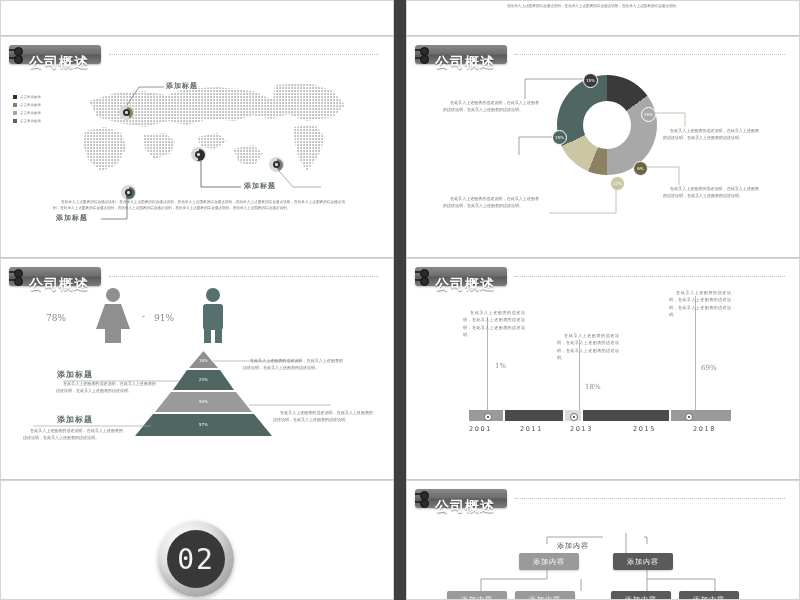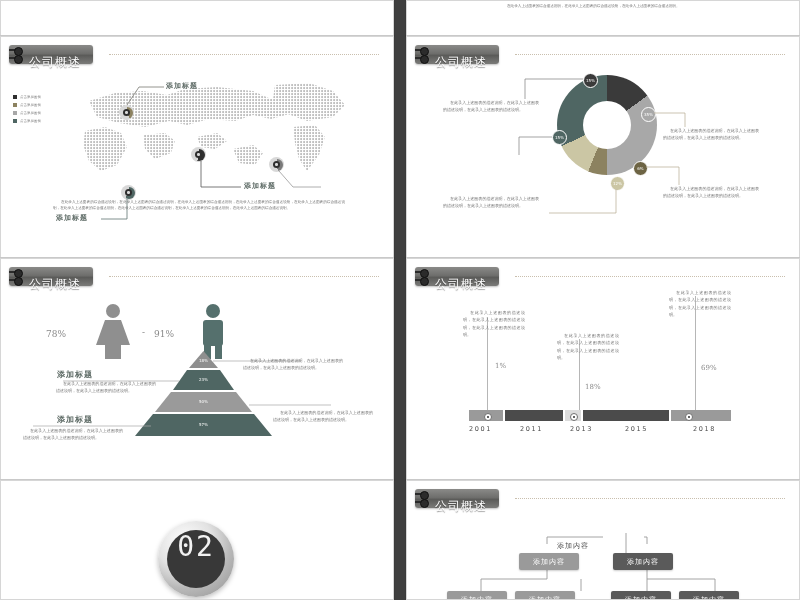--- a/index.html
+++ b/index.html
@@ -25,21 +25,21 @@
   
   .badge{
     position:absolute;left:8px;top:8px;height:19px;
     display:flex;align-items:center;
     padding:0 12px 0 20px;
     background:linear-gradient(180deg,#8a8a88 0%,#6e6e6c 45%,#5b5b59 55%,#7b7b79 100%);
     border-radius:3px;
     box-shadow:0 1px 2px rgba(0,0,0,.25);
   }
   .badge-txt{
-    color:#fff;font-size:12px;font-weight:normal;letter-spacing:1px;
+    color:#fff;font-size:14px;font-weight:bold;letter-spacing:1px;
     text-shadow:0 1px 1px rgba(0,0,0,.45);white-space:nowrap;margin-top:16px;
   }
   .badge-knobs{position:absolute;left:2px;top:2px;width:16px;height:15px;}
   .knob{position:absolute;width:7px;height:7px;border-radius:50%;
         background:#2b2b2b;border:1px solid #111;}
   .knob.k1{left:3px;top:0px;}
   .knob.k2{left:3px;top:8px;}
   .knob-bar{position:absolute;left:-2px;width:7px;height:2px;background:#2b2b2b;}
   .knob-bar.b1{top:2px;}
   .knob-bar.b2{top:10px;}
@@ -73,21 +73,21 @@
   .donut-wrap{position:absolute;left:150px;top:38px;width:100px;height:100px;}
   .donut{position:absolute;inset:0;border-radius:50%;}
   .donut-hole{position:absolute;left:26px;top:26px;width:48px;height:48px;
     border-radius:50%;background:#fff;}
   .pbub{position:absolute;width:13px;height:13px;border-radius:50%;
     display:flex;align-items:center;justify-content:center;
     font-size:4px;color:#fff;border:1px solid #fff;}
   .dtext{position:absolute;width:96px;}
 
   
-  .gicons{position:absolute;left:45px;top:44px;width:220px;height:56px;}
+  .gicons{position:absolute;left:45px;top:28px;width:220px;height:56px;}
   .pyr{position:absolute;left:125px;top:92px;width:155px;height:86px;}
   .plvl{position:absolute;display:flex;align-items:center;justify-content:center;
         font-size:4px;color:#fff;}
   .ptitle{position:absolute;font-size:8px;font-weight:bold;color:#5e6b66;letter-spacing:1px;}
   .ptxt{position:absolute;width:100px;}
 
   
   .tl-bar{position:absolute;left:62px;top:151px;height:11px;}
   .tl-seg{position:absolute;top:0;height:11px;}
   .tl-node{position:absolute;top:2.5px;width:6px;height:6px;border-radius:50%;
@@ -96,21 +96,21 @@
   .tl-year{position:absolute;top:166px;font-size:6.5px;color:#4a4a4a;letter-spacing:1.6px;}
   .tl-stem{position:absolute;width:0;border-left:1px solid #b6b6b6;}
   .tl-pct{position:absolute;font-size:7px;color:#8b8b8b;font-family:"DejaVu Serif","Liberation Serif",serif;}
   .tl-txt{position:absolute;width:62px;}
 
   
   .cov-circle{position:absolute;left:157px;top:40px;width:76px;height:76px;border-radius:50%;
     background:radial-gradient(circle at 35% 28%,#ffffff 0%,#e2e2e2 38%,#b9b9b9 62%,#8f8f8f 100%);
     box-shadow:0 2px 5px rgba(0,0,0,.25);display:flex;align-items:center;justify-content:center;}
   .cov-inner{width:58px;height:58px;border-radius:50%;background:#383838;
-    display:flex;align-items:flex-start;justify-content:center;}
+    display:flex;align-items:center;justify-content:center;}
   .cov-num{font-size:28px;color:#f2f2f2;font-family:"DejaVu Sans Mono","Liberation Mono",monospace;
     letter-spacing:2px;}
 
   
   .org-root{position:absolute;left:150px;top:60px;font-size:7px;color:#4a4a4a;letter-spacing:1px;}
   .obox{position:absolute;display:flex;align-items:center;justify-content:center;
     color:#fff;font-size:7px;letter-spacing:1px;border-radius:2px;
     box-shadow:0 1px 2px rgba(0,0,0,.2);}
 
   
@@ -358,21 +358,21 @@
           <i></i>
         </div>
       <div class="tl-node" style="left:216px;">
           <i></i>
         </div>
     </div>
 
     <div class="tl-year" style="left:62px;">2001</div>
     <div class="tl-year" style="left:113px;text-align:right;">2011</div>
     <div class="tl-year" style="left:163px;">2013</div>
-    <div class="tl-year" style="left:218px;">2015</div>
+    <div class="tl-year" style="left:226px;">2015</div>
     <div class="tl-year" style="left:286px;">2018</div>
 
     <div class="tl-stem" style="left:80px;top:58px;height:93px;"></div>
     <div class="tl-stem" style="left:172px;top:80px;height:71px;"></div>
     <div class="tl-stem" style="left:288px;top:37px;height:114px;"></div>
 
     <div class="tl-pct" style="left:88px;top:103px;">1%</div>
     <div class="tl-pct" style="left:178px;top:124px;">18%</div>
     <div class="tl-pct" style="left:294px;top:105px;">69%</div>
 

